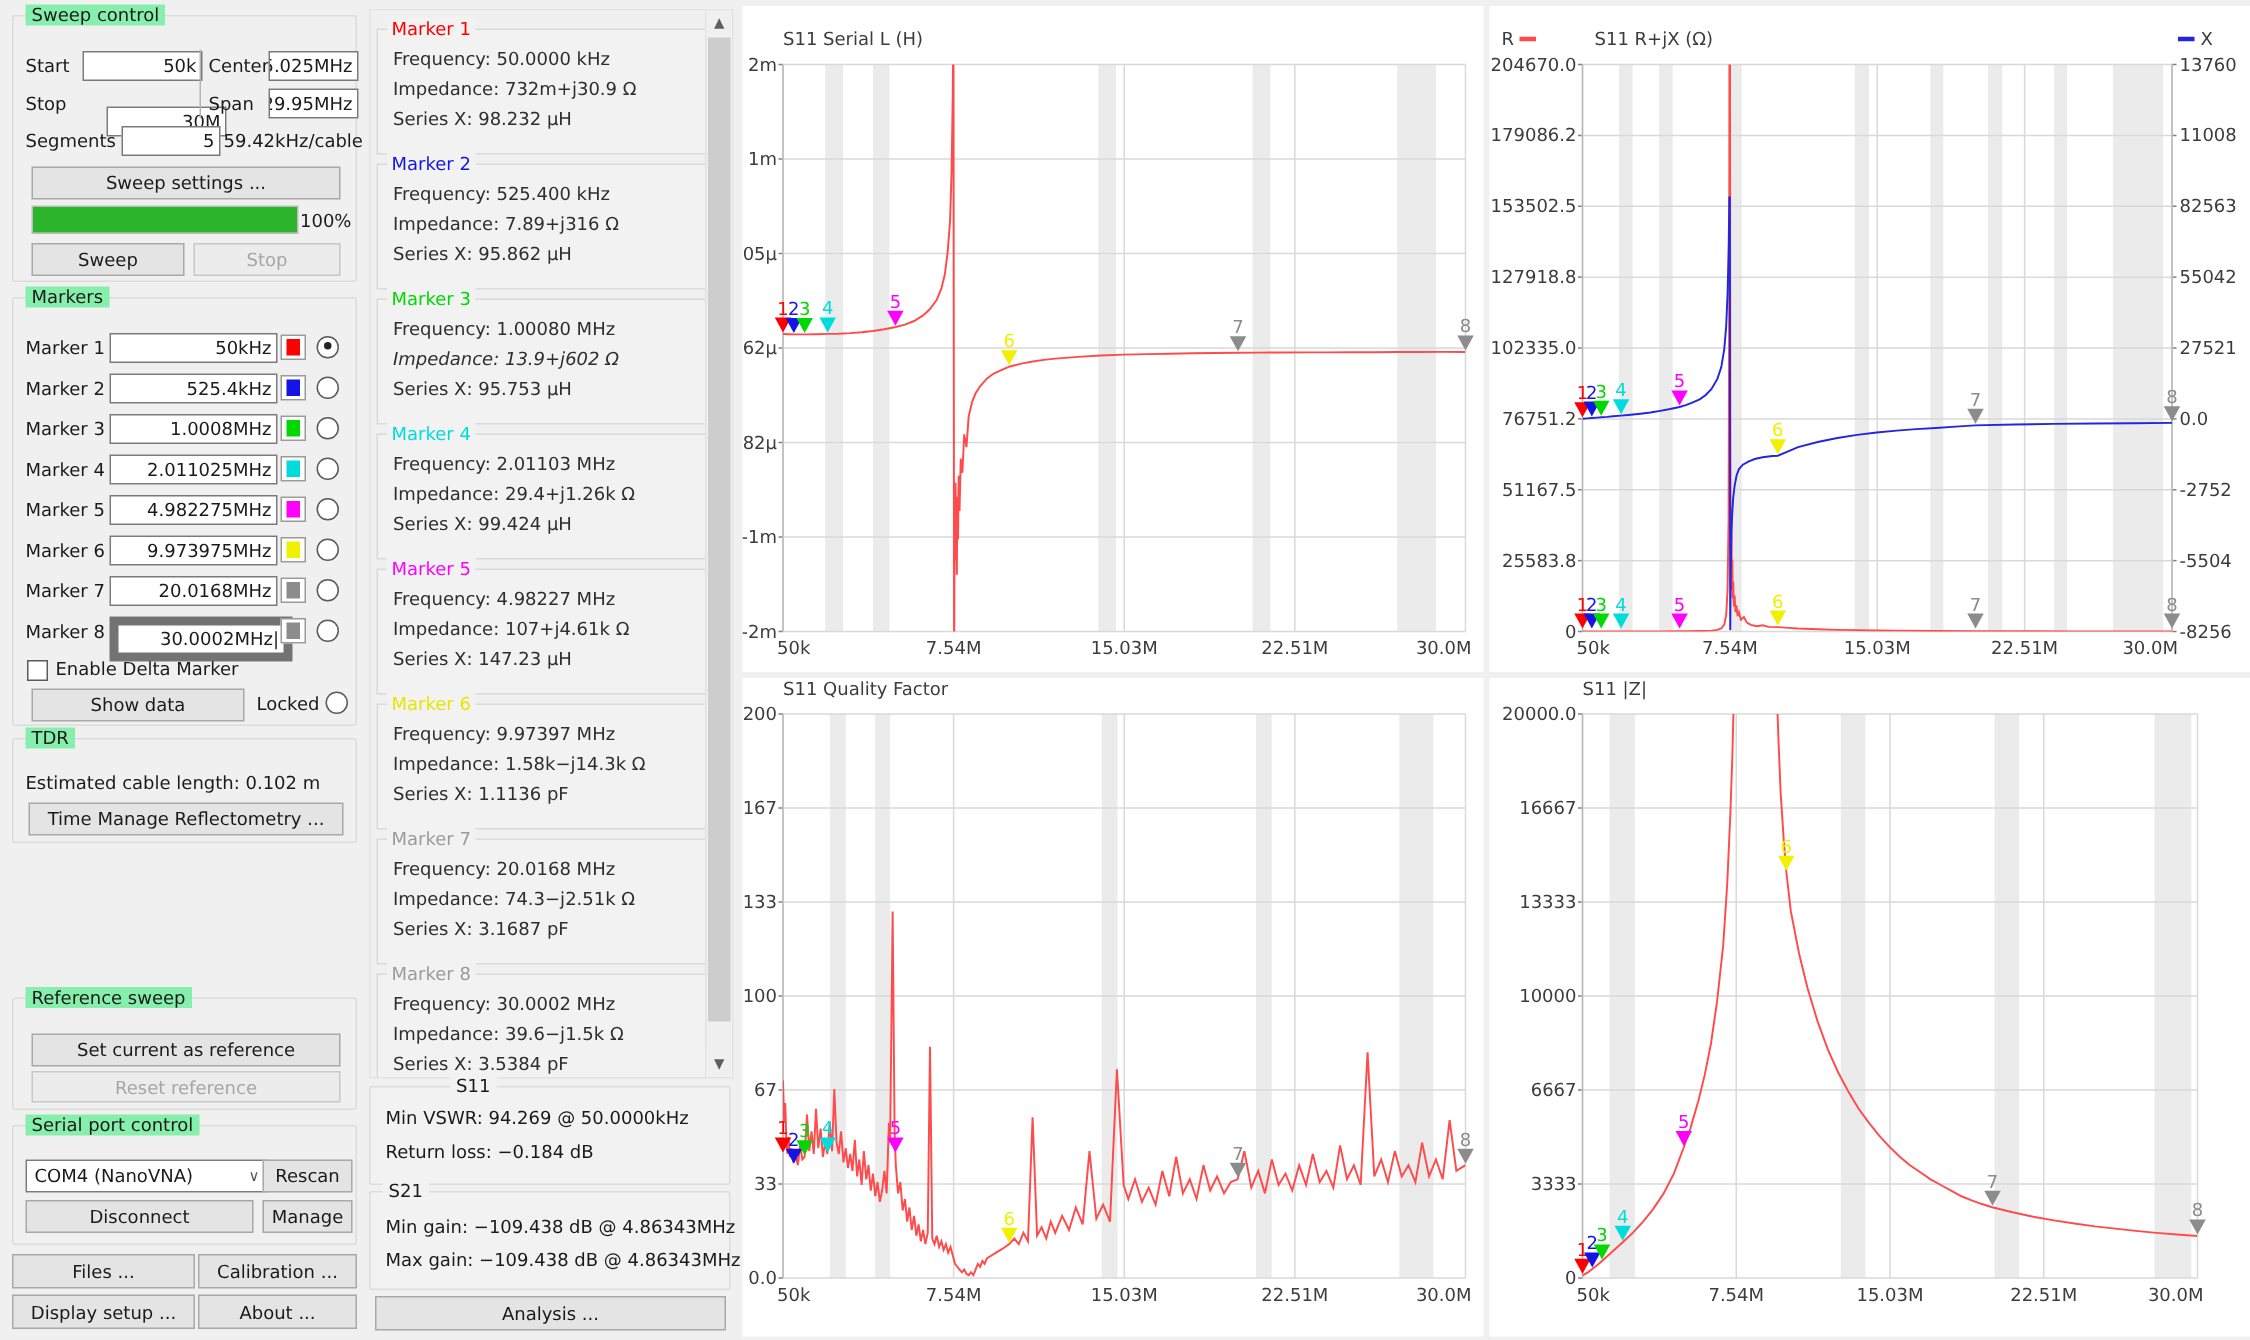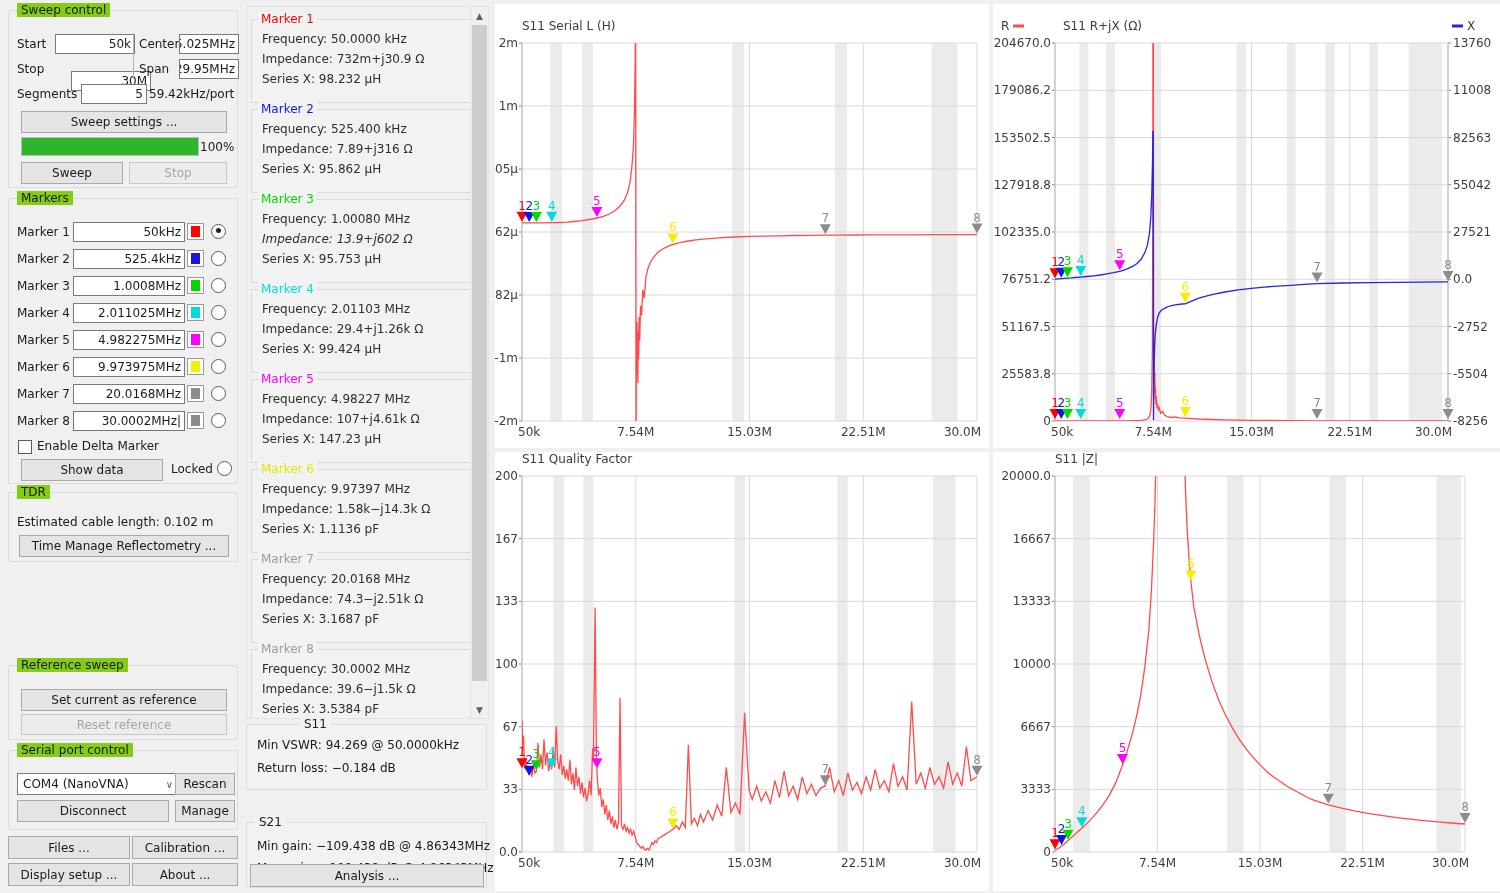--- a/index.html
+++ b/index.html
@@ -1,26 +1,26 @@
 <!DOCTYPE html>
 <html><head>
 <meta charset="utf-8">
 <style>
   html,body{margin:0;padding:0;width:1500px;height:893px;background:#f0f0f0;
     font-family:"DejaVu Sans","Liberation Sans",sans-serif;font-size:12px;color:#1a1a1a;
     overflow:hidden;position:relative;}
   .abs{position:absolute;}
   .groupbox{position:absolute;border:1px solid #dcdcdc;border-radius:2px;}
-  .groupbox>.gtitle{position:absolute;top:-8px;left:8px;background:#84cc16;padding:0 4px;white-space:nowrap;}
+  .groupbox>.gtitle{position:absolute;top:-8px;left:8px;background:#86efac;padding:0 4px;white-space:nowrap;}
   .btn{position:absolute;background:#e4e4e4;border:1px solid #a9a9a9;text-align:center;
        display:flex;align-items:center;justify-content:center;cursor:default;white-space:nowrap;}
   .btn.disabled{background:#ececec;border-color:#c8c8c8;color:#a6a6a6;}
   .field{position:absolute;background:#fff;border:1px solid #7a7a7a;display:flex;align-items:center;
          justify-content:flex-end;padding:0 3px;overflow:hidden;white-space:nowrap;}
-  .field.focused{border:1px solid #737373;text-align:center;}
+  .field.focused{border:6px solid #737373;text-align:center;}
   .lbl{position:absolute;white-space:nowrap;}
   .swatch{position:absolute;width:15px;height:15px;border:1px solid #9a9a9a;background:#fff;
           display:flex;align-items:center;justify-content:center;}
   .swatch>span{display:block;width:9px;height:11px;}
   .radio{position:absolute;width:13px;height:13px;border:1px solid #5a5a5a;border-radius:50%;background:#fff;}
   .radio>span{display:block;width:5px;height:5px;border-radius:50%;background:#222;margin:3px auto;}
   .checkbox{position:absolute;width:12px;height:12px;border:1px solid #5a5a5a;background:#fff;}
   .progress-track{position:absolute;border:1px solid #bcbcbc;background:#e6e6e6;}
   .progress-fill{height:100%;background:#2cb52c;}
   .chart{position:absolute;background:#fff;}
@@ -47,21 +47,21 @@
   <div class="field" style="left:46px;top:23px;width:72px;height:18px;">50k</div>
   <span class="lbl" style="left:8px;top:51px;">Stop</span>
   <div class="field" style="left:46px;top:60px;width:72px;height:18px;margin-left:16px;">30M</div>
   <div class="divline" style="left:124px;top:22px;height:46px;"></div>
   <span class="lbl" style="left:130px;top:26px;">Center</span>
   <div class="field" style="left:170px;top:23px;width:52px;height:18px;">15.025MHz</div>
   <span class="lbl" style="left:130px;top:51px;">Span</span>
   <div class="field" style="left:170px;top:48px;width:52px;height:18px;">29.95MHz</div>
   <span class="lbl" style="left:8px;top:76px;">Segments</span>
   <div class="field" style="left:72px;top:73px;width:58px;height:18px;">5</div>
-  <span class="lbl" style="left:140px;top:76px;">59.42kHz/port</span>
+  <span class="lbl" style="left:140px;top:76px;">59.42kHz/cable</span>
   <div class="btn" style="left:12px;top:100px;width:204px;height:20px;">Sweep settings ...</div>
   <div class="progress-track" style="left:12px;top:126px;width:176px;height:17px;">
       <div class="progress-fill" style="width:100%;"></div>
     </div>
   <span class="lbl" style="left:191px;top:129px;">100%</span>
   <div class="btn" style="left:12px;top:151px;width:100px;height:20px;">Sweep</div>
   <div class="btn disabled" style="left:120px;top:151px;width:96px;height:20px;">Stop</div>
 </div>
 
 <div class="groupbox" style="left:8px;top:198px;width:228px;height:284px;">
@@ -217,21 +217,21 @@
     <div class="scroll-thumb" style="top:18px;height:656px;"></div>
     <div class="scroll-arrow" style="bottom:0;">▼</div>
   </div>
 </div>
 
 <div class="groupbox" style="left:246px;top:724px;width:239px;height:64px;background:#f2f2f2;">
   <span class="gtitle" style="background:#f2f2f2;margin-left:45px;">S11</span>
   <span class="lbl" style="left:10px;top:13px;">Min VSWR:   94.269 @ 50.0000kHz</span>
   <span class="lbl" style="left:10px;top:36px;">Return loss: −0.184 dB</span>
 </div>
-<div class="groupbox" style="left:246px;top:822px;width:239px;height:64px;background:#f2f2f2;">
+<div class="groupbox" style="left:246px;top:794px;width:239px;height:64px;background:#f2f2f2;">
   <span class="gtitle" style="background:#f2f2f2;">S21</span>
   <span class="lbl" style="left:10px;top:16px;">Min gain: −109.438 dB @ 4.86343MHz</span>
   <span class="lbl" style="left:10px;top:38px;">Max gain: −109.438 dB @ 4.86343MHz</span>
 </div>
 <div class="btn" style="left:250px;top:864px;width:232px;height:21px;">Analysis ...</div>
 
 <div class="chart" style="left:495px;top:4px;width:494px;height:444px;">
     <svg width="494" height="444" style="position:absolute;left:0;top:0">
       <rect x="55.21" y="39" width="11.829999999999998" height="378" fill="#ebebeb"></rect>
       <rect x="87.06" y="39" width="10.919999999999996" height="378" fill="#ebebeb"></rect>

